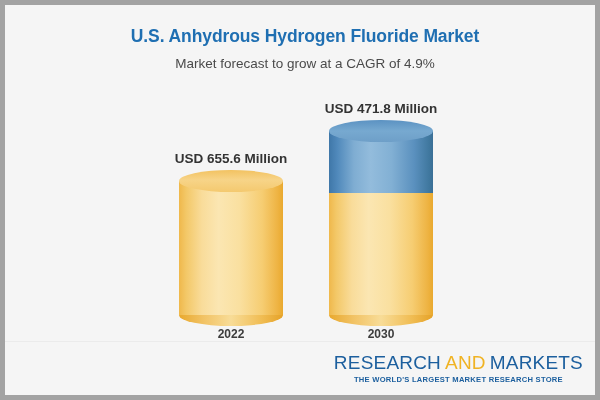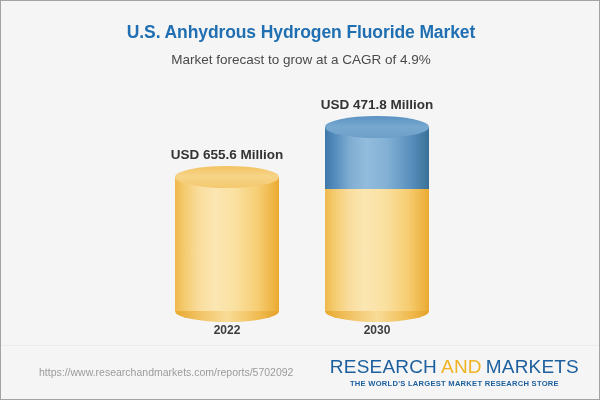--- a/index.html
+++ b/index.html
@@ -15,21 +15,21 @@
     -webkit-font-smoothing: antialiased;
   }
 
   
   .card {
     position: relative;
     box-sizing: border-box;
     width: 600px;
     height: 400px;
     background: #f5f5f5;
-    border: 1px solid #a3a3a3;
+    border: 5px solid #a3a3a3;
     overflow: hidden;
   }
 
   
   .header {
     position: absolute;
     left: 0;
     top: 0;
     width: 600px;
     padding-top: 20px;
@@ -226,21 +226,20 @@
           <div class="cap blue-cap-top" style="top:-11px;"></div>
         </div>
       </div>
 
       <div class="category-label" style="top:320px;">2030</div>
     </div>
 
   </div>
 
   <div class="footer">
-    <div class="footer-url">https://www.researchandmarkets.com/reports/5702092</div>
 
     <div class="logo">
       <div class="logo-main"><span class="logo-word-blue">RESEARCH</span><span class="logo-word-gold" style="margin:0 4px;">AND</span><span class="logo-word-blue">MARKETS</span></div>
       <div class="logo-tag">THE WORLD'S LARGEST MARKET RESEARCH STORE</div>
     </div>
   </div>
 
 </div>
 
 </body></html>

